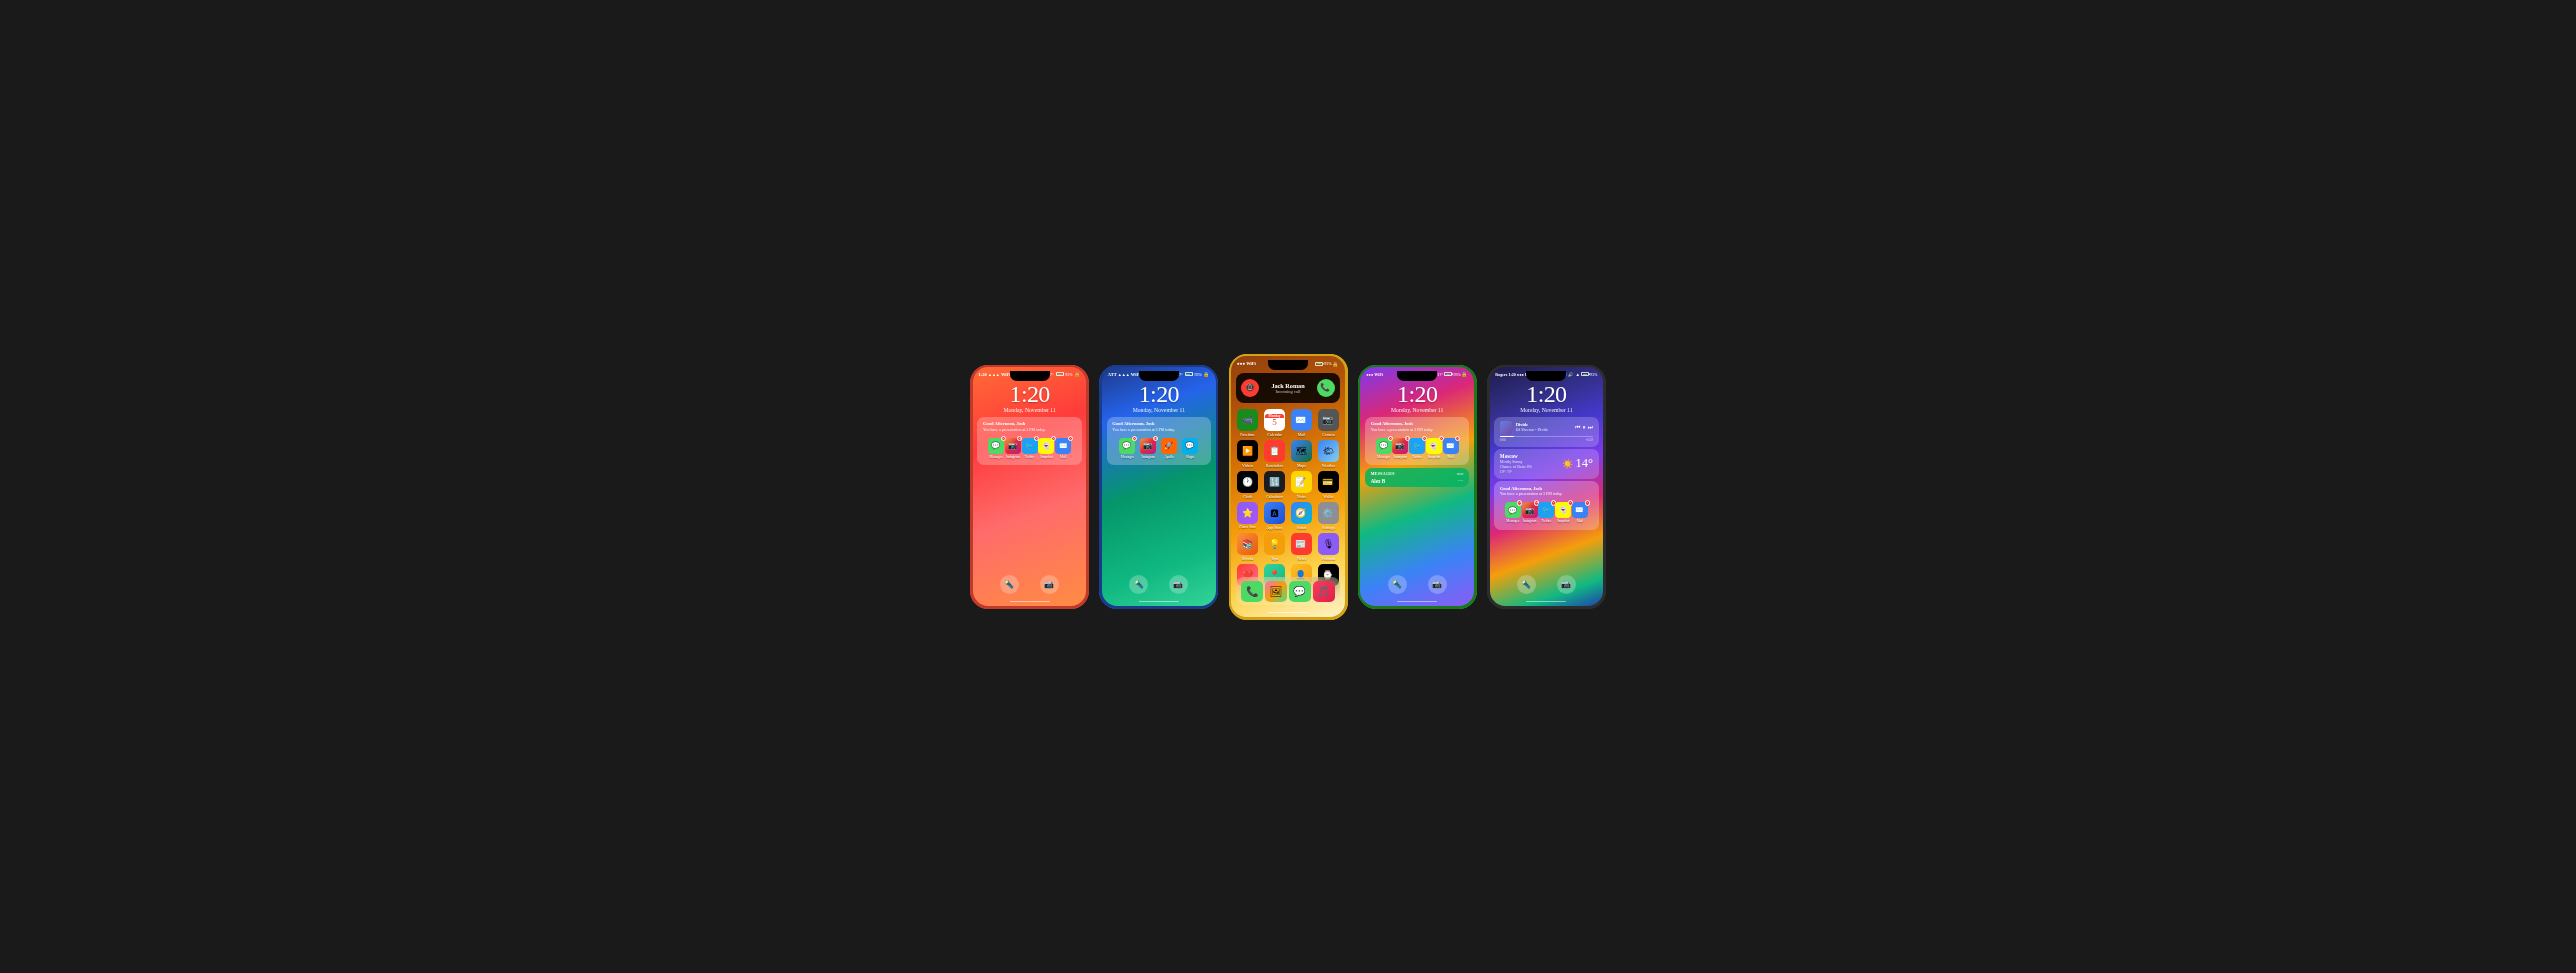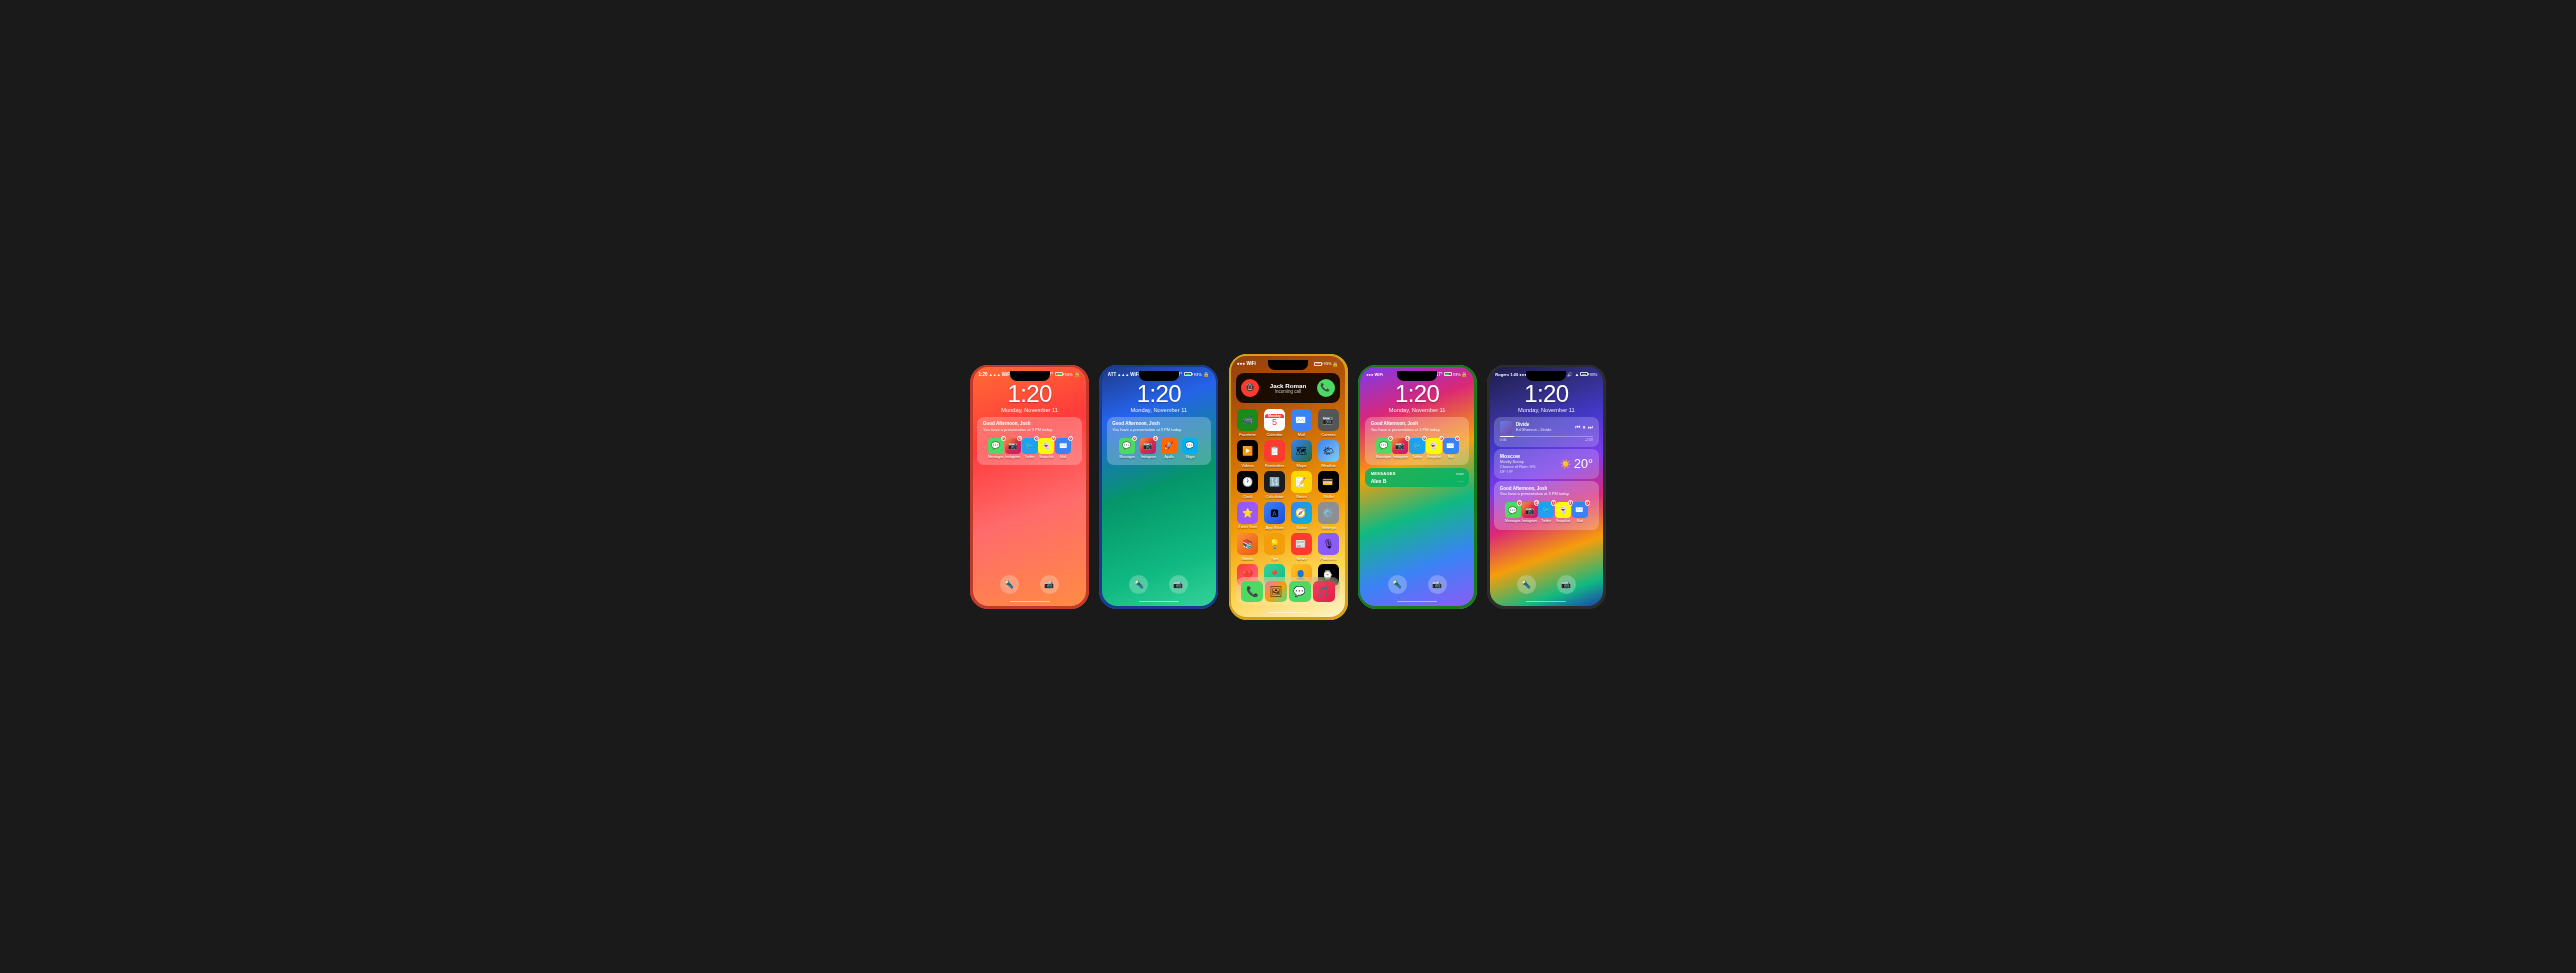--- a/index.html
+++ b/index.html
@@ -10,20 +10,21 @@
       align-items: center;
       min-height: 100vh;
       font-family: -apple-system, BlinkMacSystemFont, 'SF Pro Display', 'Helvetica Neue', sans-serif;
       padding: 11.3px;
     }
 
     .phones-container {
       display: flex;
       gap: 10.2px;
       align-items: center;
+      font-family: Liberation Serif, serif;
     }
 
     
     .phone {
       width: 119px;
       height: 244px;
       border-radius: 18px;
       position: relative;
       overflow: hidden;
       flex-shrink: 0;
@@ -1021,21 +1022,21 @@
             <div>
               <div class="weather-city">Moscow</div>
               <div class="weather-desc">Mostly Sunny</div>
               <div class="weather-desc">Chance of Rain: 0%</div>
               <div class="weather-desc">
                 <span>19°</span> / <span>9°</span>
               </div>
             </div>
             <div style="display:flex;align-items:center;gap:2.3px;">
               <span style="font-size:9px;">☀️</span>
-              <div class="weather-temp-big">20°</div>
+              <div class="weather-temp-big">14°</div>
             </div>
           </div>
         </div>
 
         <div class="notif-card">
           <div class="notif-title">Good Afternoon, Josh</div>
           <div class="notif-body">You have a presentation at 3 PM today.</div>
           <div class="app-row" style="margin-top:3.4px;">
             <div>
               <div class="sic sic-messages" style="position:relative;">

